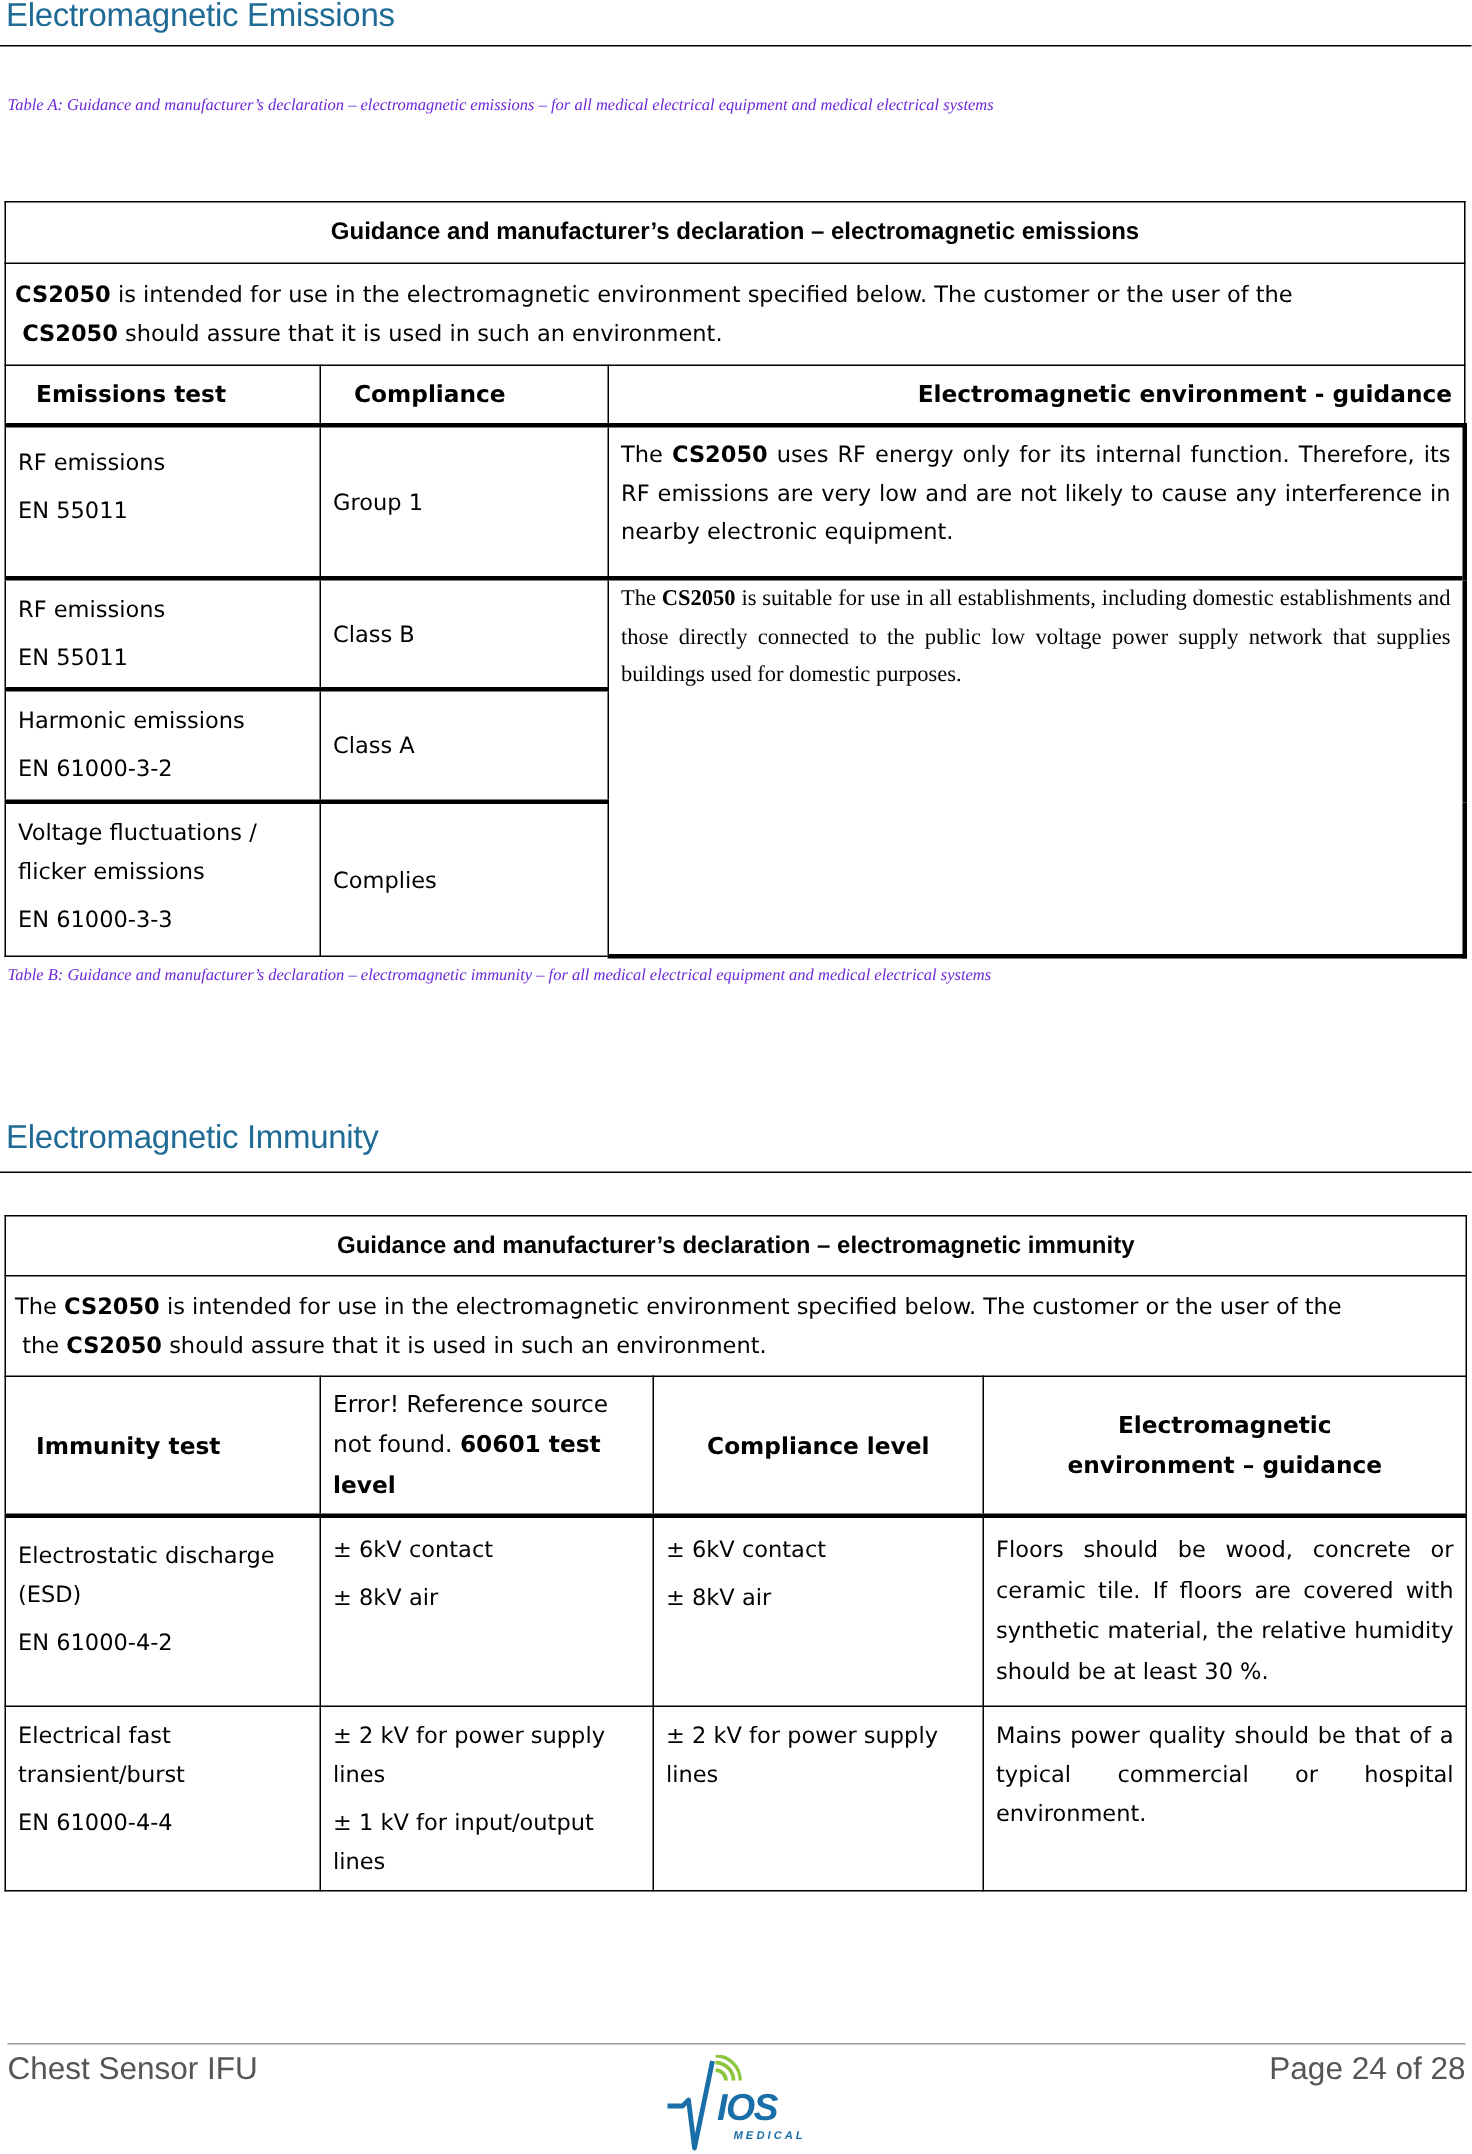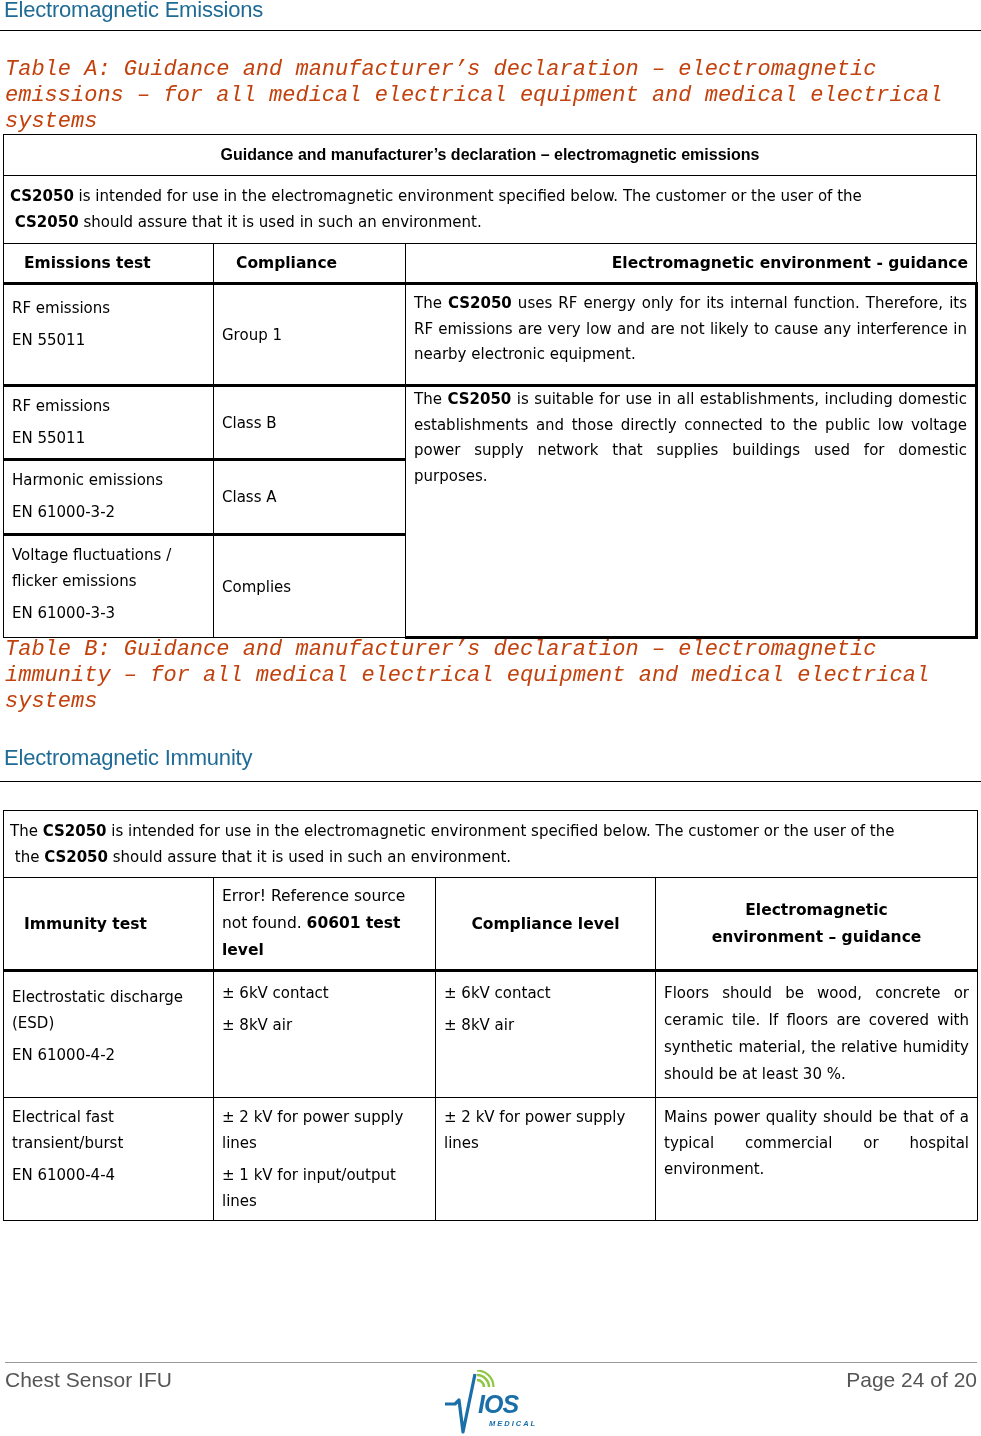--- a/index.html
+++ b/index.html
@@ -7,22 +7,22 @@
     width: 981px; height: 1436px; position: relative; overflow: hidden;
     font-family: "DejaVu Sans", sans-serif; color: #000;
   }
   .heading {
     position: absolute; left: 4px; font-family: "Liberation Sans", sans-serif;
     font-size: 22px; color: #1f6b96; letter-spacing: -0.2px; margin: 0; font-weight: normal;
   }
   .rule { position: absolute; left: 0; width: 981px; height: 0; border-top: 1.5px solid #000; }
   .caption {
     position: absolute; left: 5px; width: 965px;
-    font-family: Liberation Mono, monospace; font-style: italic;
-    font-size: 22px; line-height: 26px; color: #c2410c; margin: 0;
+    font-family: Liberation Serif, serif; font-style: italic;
+    font-size: 11px; line-height: 26px; color: #6d28d9; margin: 0;
   }
   table.grid {
     position: absolute; left: 3px; width: 975px; border-collapse: collapse;
     font-family: "DejaVu Sans", sans-serif; font-size: 15px; table-layout: fixed;
   }
   table.grid td, table.grid th {
     border: 1.5px solid #000; vertical-align: top; padding: 0 8px;
   }
   .title-cell {
     font-family: "Liberation Sans", sans-serif; font-weight: bold; font-size: 16px;
@@ -80,21 +80,21 @@
     <td class="vmid thick-top">Group 1</td>
     <td class="justify thick-top thick-right" style="padding-top:6px;"><span>The </span><b>CS2050</b><span> uses RF energy only for its internal function. Therefore, its RF emissions are very low and are not likely to cause any interference in nearby electronic equipment.</span></td>
   </tr>
 
   <tr style="height:74px;">
     <td class="cell-lines thick-top" style="padding-top:6px;">
       <div>RF emissions</div>
       <div class="gap">EN 55011</div>
     </td>
     <td class="vmid thick-top">Class B</td>
-    <td rowspan="3" class="justify thick-top thick-right thick-bottom" style="padding-top:0;"><span>The </span><b>CS2050</b><span> is suitable for use in all establishments, including domestic establishments and those directly connected to the public low voltage power supply network that supplies buildings used for domestic purposes.</span></td>
+    <td rowspan="3" class="justify thick-top thick-right thick-bottom" style="padding-top:0;font-family:Liberation Serif, serif;"><span>The </span><b>CS2050</b><span> is suitable for use in all establishments, including domestic establishments and those directly connected to the public low voltage power supply network that supplies buildings used for domestic purposes.</span></td>
   </tr>
 
   <tr style="height:75px;">
     <td class="cell-lines thick-top" style="padding-top:6px;">
       <div>Harmonic emissions</div>
       <div class="gap">EN 61000-3-2</div>
     </td>
     <td class="vmid thick-top">Class A</td>
   </tr>
 
@@ -115,20 +115,23 @@
 <div class="rule" style="top:781px;"></div>
 
 <table class="grid" style="top:810px;">
   <colgroup>
       <col style="width:210px">
       <col style="width:222px">
       <col style="width:220px">
       <col>
     </colgroup>
   <tbody>
+      <tr style="height:40px;">
+    <td colspan="4" class="title-cell">Guidance and manufacturer’s declaration – electromagnetic immunity</td>
+  </tr>
   <tr style="height:67px;">
     <td colspan="4" class="intro-cell" style="text-align:justify;"><span>The </span><b>CS2050</b><span> is intended for use in the electromagnetic environment specified below. The customer or the user of the </span><br>&nbsp;the <b>CS2050</b><span> should assure that it is used in such an environment.</span></td>
   </tr>
   <tr style="height:93px;">
     <td class="col-head" style="padding-left:20px;">Immunity test</td>
     <td class="vmid" style="text-align:left; line-height:27px; font-size:15.5px;"><span>Error! Reference source not found. </span><b>60601 test level</b></td>
     <td class="col-head" style="text-align:center;">Compliance level</td>
     <td class="col-head" style="text-align:center; line-height:27px;">
           <div>Electromagnetic</div>
           <div>environment – guidance</div>
@@ -163,21 +166,21 @@
     <td class="cell-lines" style="padding-top:6px;">
       <div>± 2 kV for power supply lines</div>
     </td>
     <td class="justify" style="padding-top:6px; line-height:26px;">Mains power quality should be that of a typical commercial or hospital environment.</td>
   </tr>
 </tbody>
   </table>
 
 <div class="footer-rule"></div>
 <div class="footer-text" style="left:5px;">Chest Sensor IFU</div>
-<div class="footer-text" style="right:4px;">Page 24 of 20</div>
+<div class="footer-text" style="right:4px;">Page 24 of 28</div>
 
 <svg class="logo" viewBox="0 0 95 64">
 
   <polyline points="2,34 12,34 16,30 20,62 32,4" fill="none" stroke="#1a6fa8" stroke-width="3.2" stroke-linejoin="round"></polyline>
 
   <path d="M34,10 a7,7 0 0 1 7,7" fill="none" stroke="#8cc63f" stroke-width="2.5"></path>
   <path d="M34,5 a12,12 0 0 1 12,12" fill="none" stroke="#8cc63f" stroke-width="2.5"></path>
   <path d="M34,0.5 a16.5,16.5 0 0 1 16.5,16.5" fill="none" stroke="#8cc63f" stroke-width="2.2"></path>
   <text x="35" y="43" font-family="Liberation Sans, sans-serif" font-weight="bold" font-style="italic" font-size="25" fill="#1a6fa8" letter-spacing="-1">IOS</text>
   <text x="46" y="56" font-family="Liberation Sans, sans-serif" font-style="italic" font-weight="bold" font-size="7.5" fill="#1a6fa8" letter-spacing="2">MEDICAL</text>

